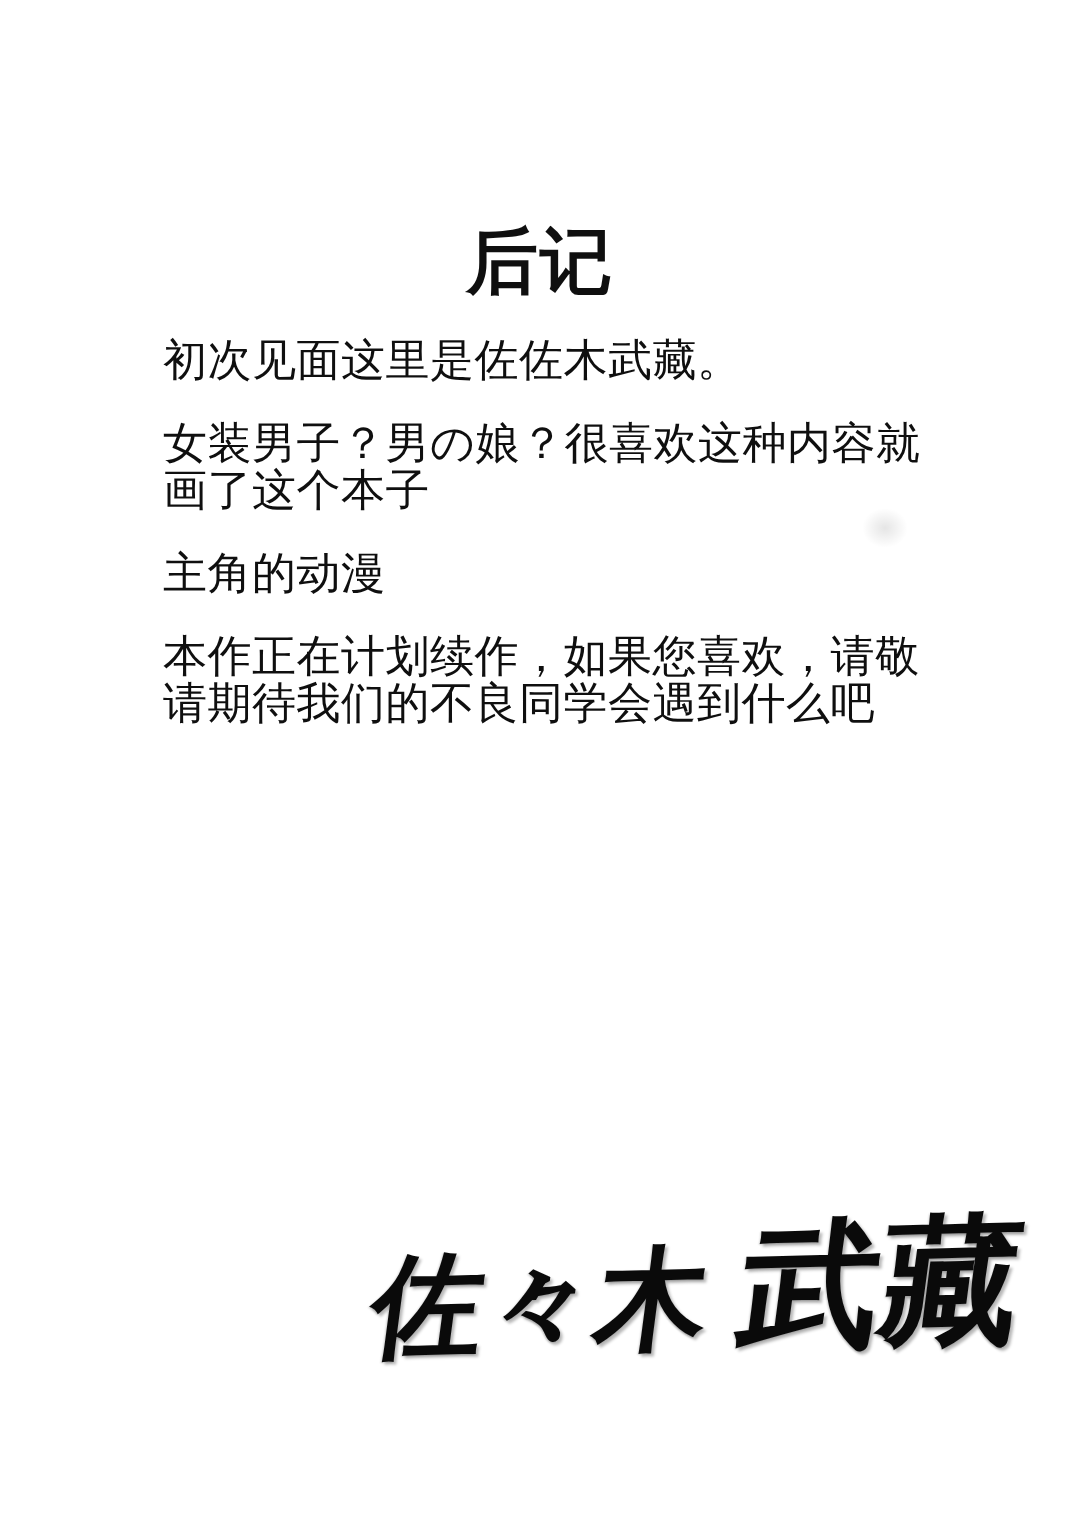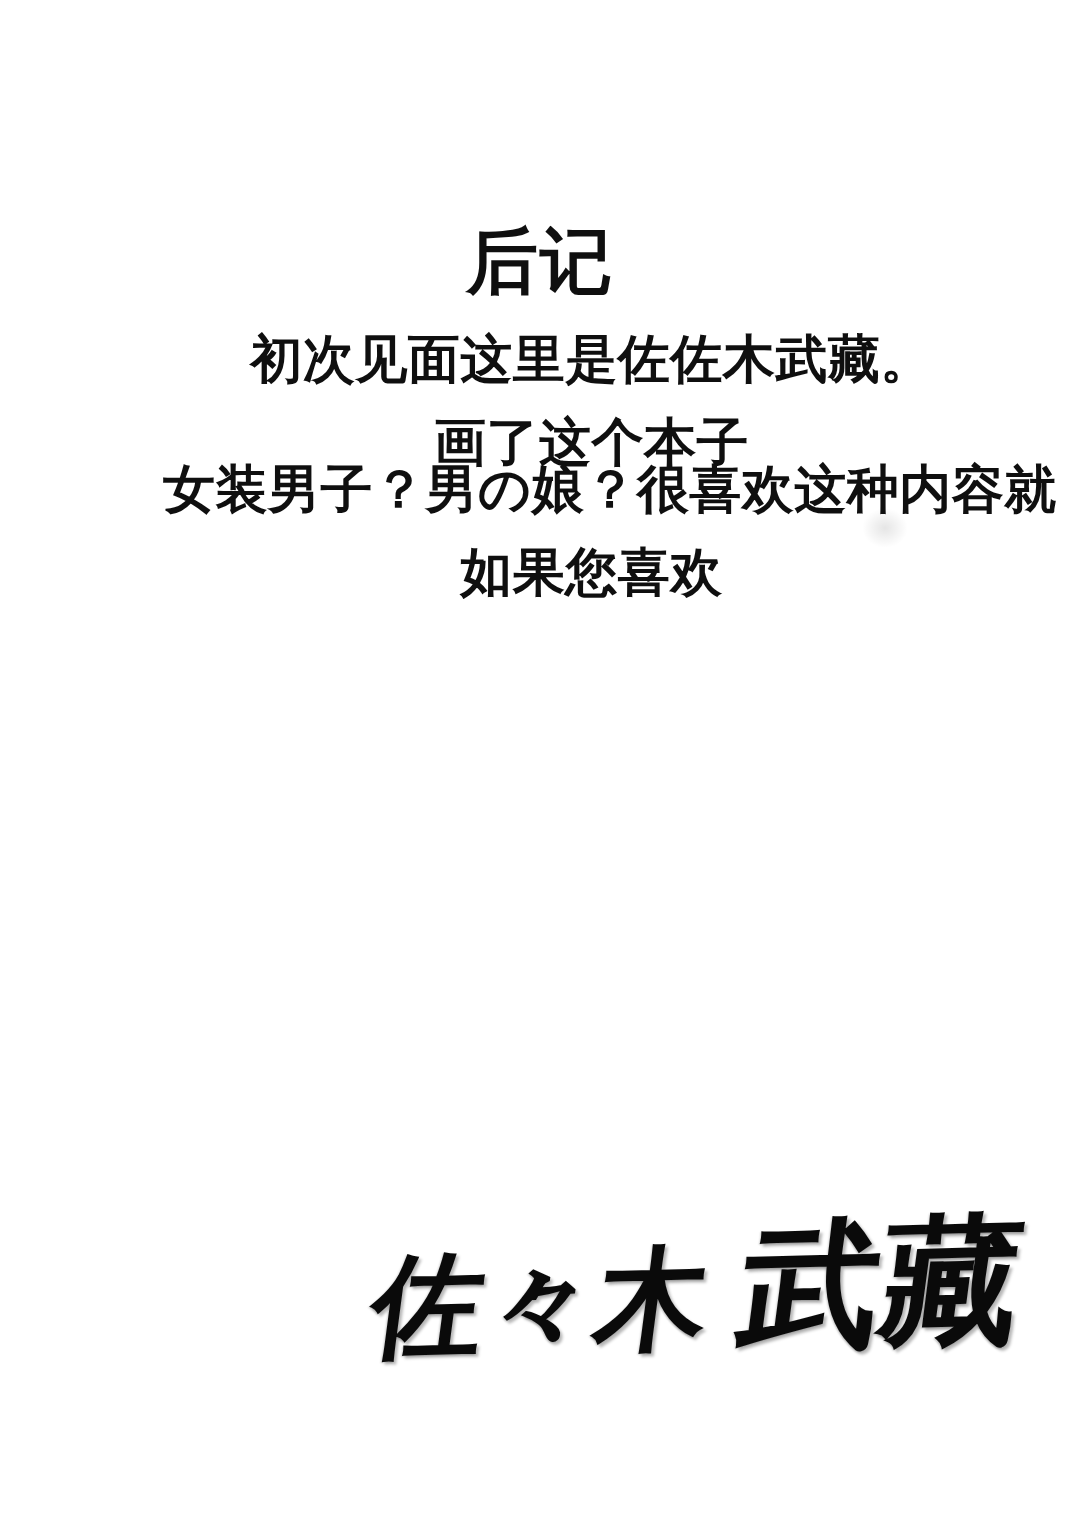--- a/index.html
+++ b/index.html
@@ -25,26 +25,25 @@
   }
   .body-text {
     position: absolute;
     top: 336px;
     left: 163px;
     right: 60px;
   }
   .paragraph { margin: 0 0 36px 0; }
   .paragraph:last-child { margin-bottom: 0; }
   .text-line {
-    font-size: 52px;
+    font-size: 44px;
     line-height: 47px;
-    font-weight: 700;
+    font-weight: 400;
     white-space: nowrap;
     letter-spacing: 0.5px;
-    text-align: center;
   }
   .scan-smudge {
     position: absolute;
     left: 862px;
     top: 508px;
     width: 46px;
     height: 40px;
     background: radial-gradient(ellipse at center, rgba(0,0,0,0.10), rgba(0,0,0,0) 70%);
     border-radius: 50%;
   }
@@ -85,28 +84,32 @@
 
   <div class="title">后记</div>
 
   <div class="body-text">
 
     <div class="paragraph">
       <div class="text-line">初次见面这里是佐佐木武藏。</div>
     </div>
 
     <div class="paragraph">
+      <div class="text-line">女装男子？男の娘？很喜欢这种内容就</div>
       <div class="text-line">画了这个本子</div>
-      <div class="text-line">女装男子？男の娘？很喜欢这种内容就</div>
     </div>
 
     <div class="paragraph">
-      <div class="text-line">如果您喜欢</div>
+      <div class="text-line">主角的动漫</div>
     </div>
 
+    <div class="paragraph">
+      <div class="text-line">本作正在计划续作，如果您喜欢，请敬</div>
+      <div class="text-line">请期待我们的不良同学会遇到什么吧</div>
+    </div>
 
   </div>
 
   <div class="scan-smudge"></div>
 
   <div class="signature">
     <span class="sig-inner">
       <span class="sig-part1">佐々木</span>
       <span class="sig-part2">武藏</span>
     </span>

